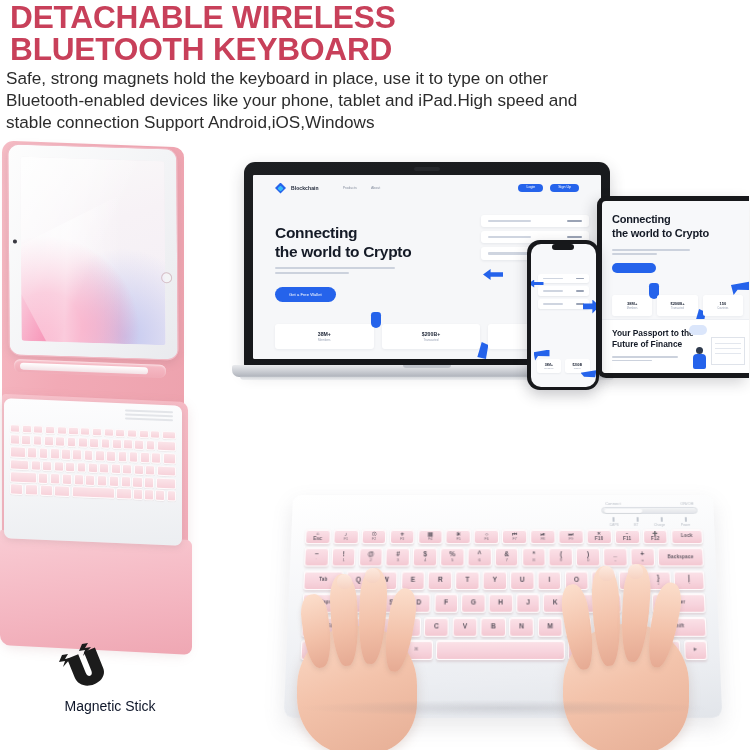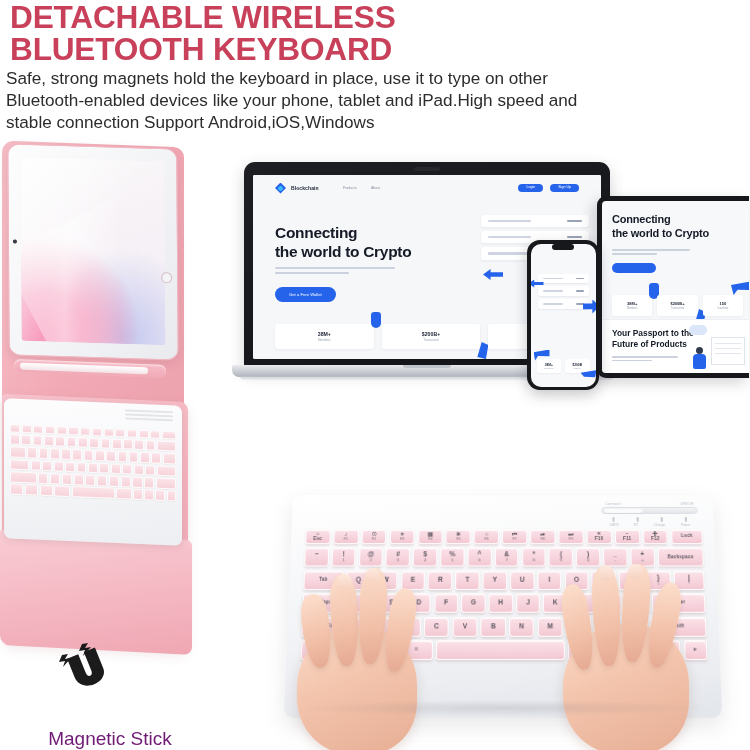--- a/index.html
+++ b/index.html
@@ -138,23 +138,23 @@
     box-shadow:0 .5px .8px rgba(190,160,165,.28);
   }
   .kk.w15 { flex:1.5; } .kk.w18 { flex:1.8; } .kk.w22 { flex:2.2; }
   .kk.w30 { flex:3.0; } .kk.w55 { flex:5.5; }
   .kk.fn { height:8px; }
 
   
   .magnet { position:absolute; left:52px; top:638px; width:70px; height:62px; }
   .magnet svg { width:100%; height:100%; display:block; }
   .magnet-label {
-    position:absolute; left:30px; top:728px; width:160px;
+    position:absolute; left:30px; top:698px; width:160px;
     text-align:center;
-    font-size:19px; color:#701a75;
+    font-size:14px; color:#0f172a;
   }
 
   
   .laptop { position:absolute; left:232px; top:162px; width:390px; height:232px; }
   .laptop-lid {
     position:absolute; left:12px; top:0px; width:366px; height:206px;
     background:linear-gradient(160deg,#1d1f22 0%,#121316 100%);
     border-radius:11px 11px 4px 4px;
     box-shadow:0 6px 16px rgba(40,40,50,.2);
   }
@@ -658,21 +658,21 @@
         <div class="t-stat">
           <div class="n">150</div>
           <div class="c">Countries</div>
           <span class="blob b3"></span>
         </div>
       </div>
 
       <div class="t-band">
         <div class="t-band-title">
           <span>Your Passport to the</span><br>
-          <span>Future of Products</span>
+          <span>Future of Finance</span>
         </div>
         <div class="t-band-sub">
             <i></i>
             <i style="width:60%"></i>
           </div>
         <div class="t-illus">
           <span class="cloud"></span>
           <span class="doc">
               <i style="top:5px"></i>
               <i style="top:10px"></i>

